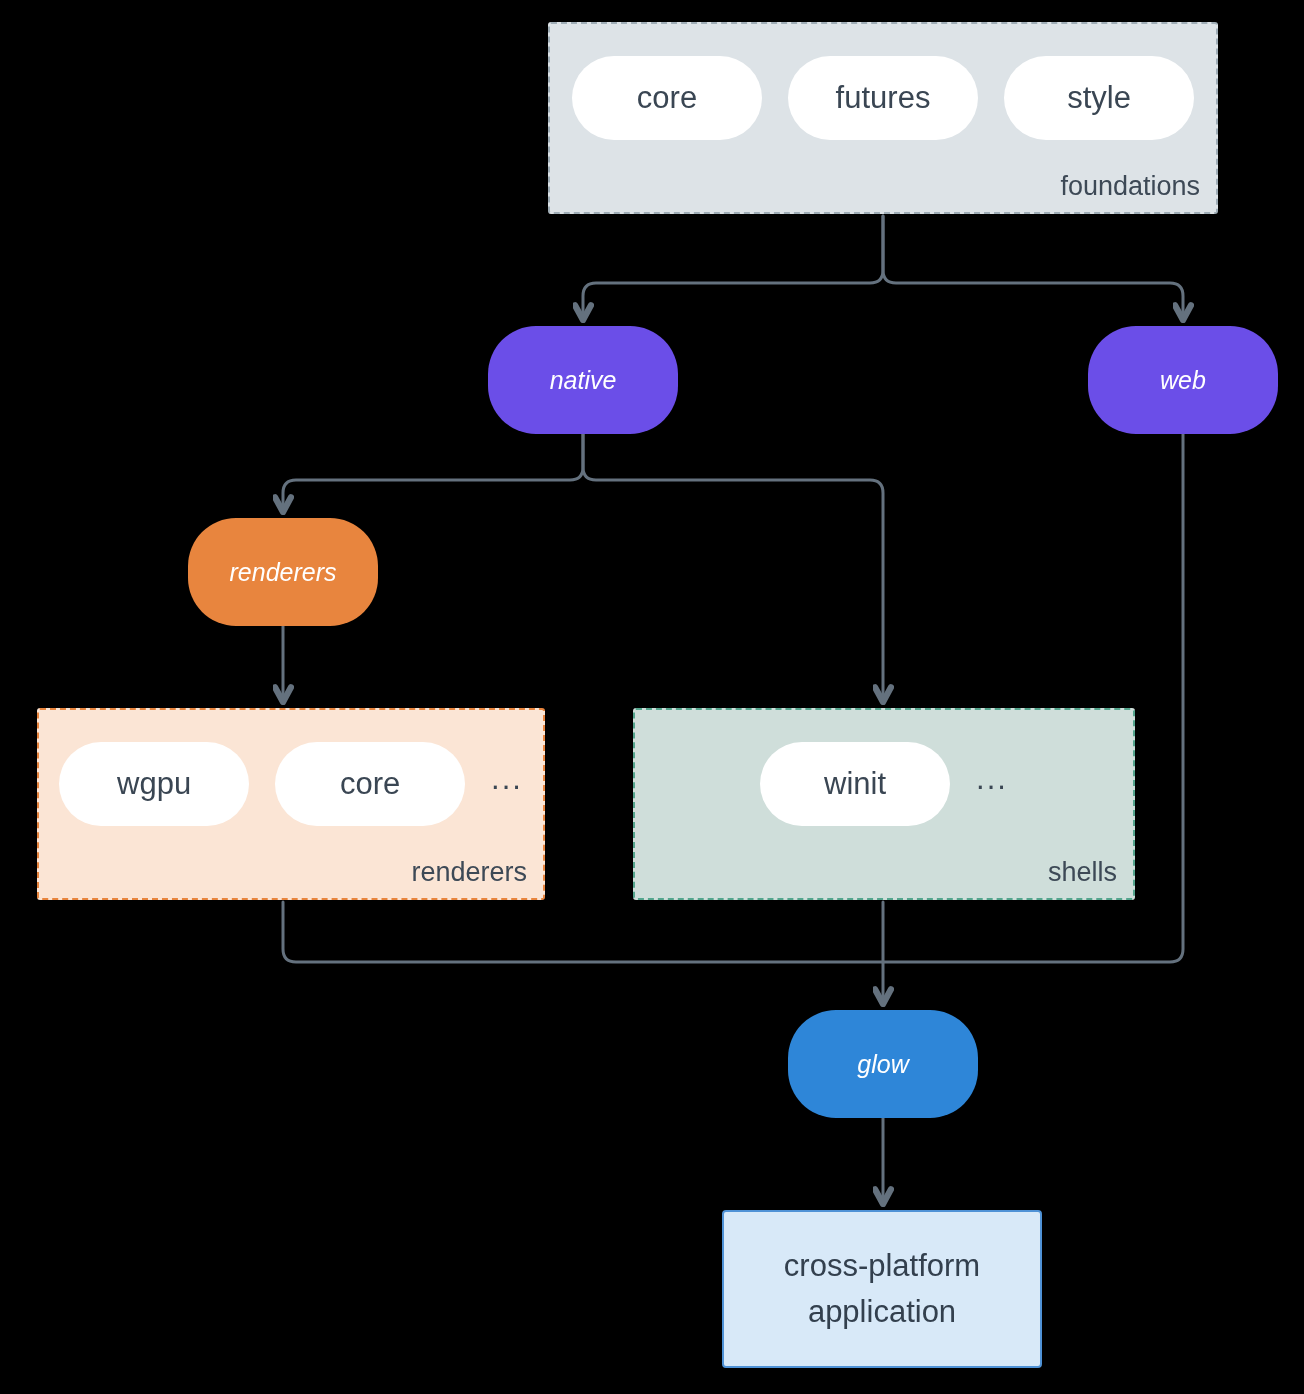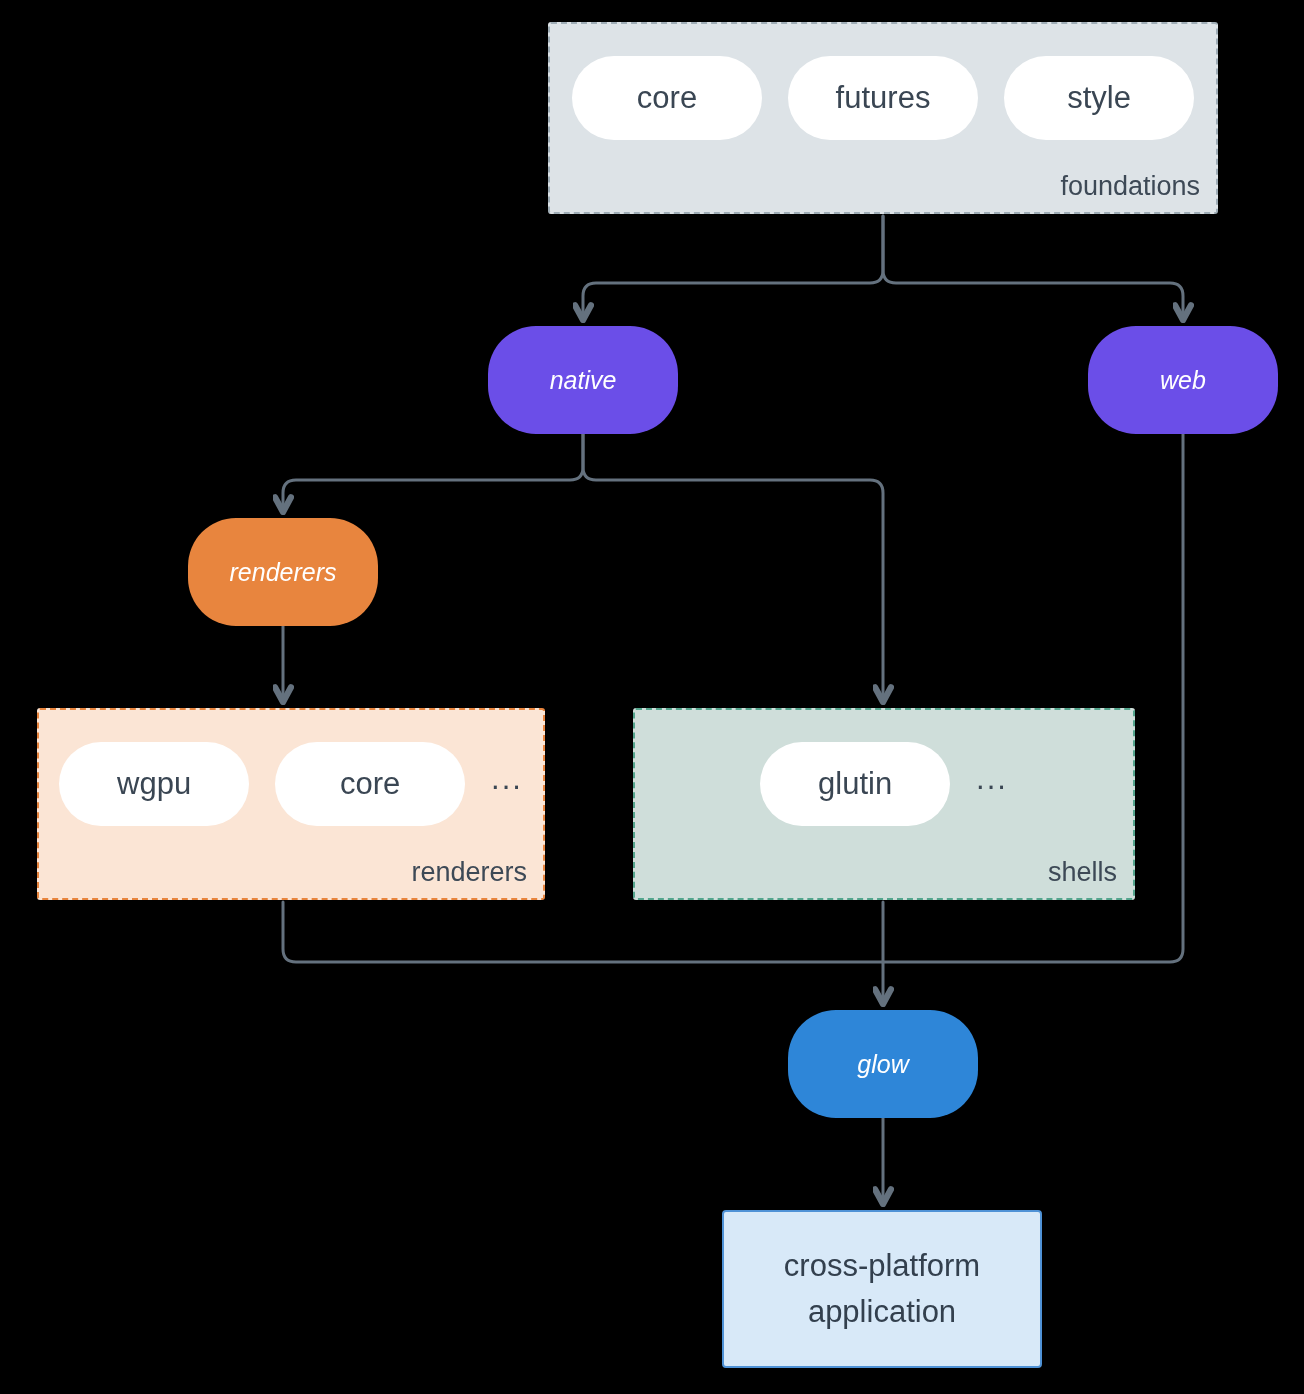--- a/index.html
+++ b/index.html
@@ -156,21 +156,21 @@
     <div class="pill-row">
       <div class="pill white">wgpu</div>
       <div class="pill white">core</div>
       <div class="dots">...</div>
     </div>
     <div class="group-label">renderers</div>
   </div>
 
   <div class="group g-shells">
     <div class="pill-row">
-      <div class="pill white">glutin</div>
+      <div class="pill white">winit</div>
       <div class="dots">...</div>
     </div>
     <div class="group-label">shells</div>
   </div>
 
   <div class="node n-iced">glow</div>
 
   <div class="app-box">cross-platform application</div>
 
 </div>

